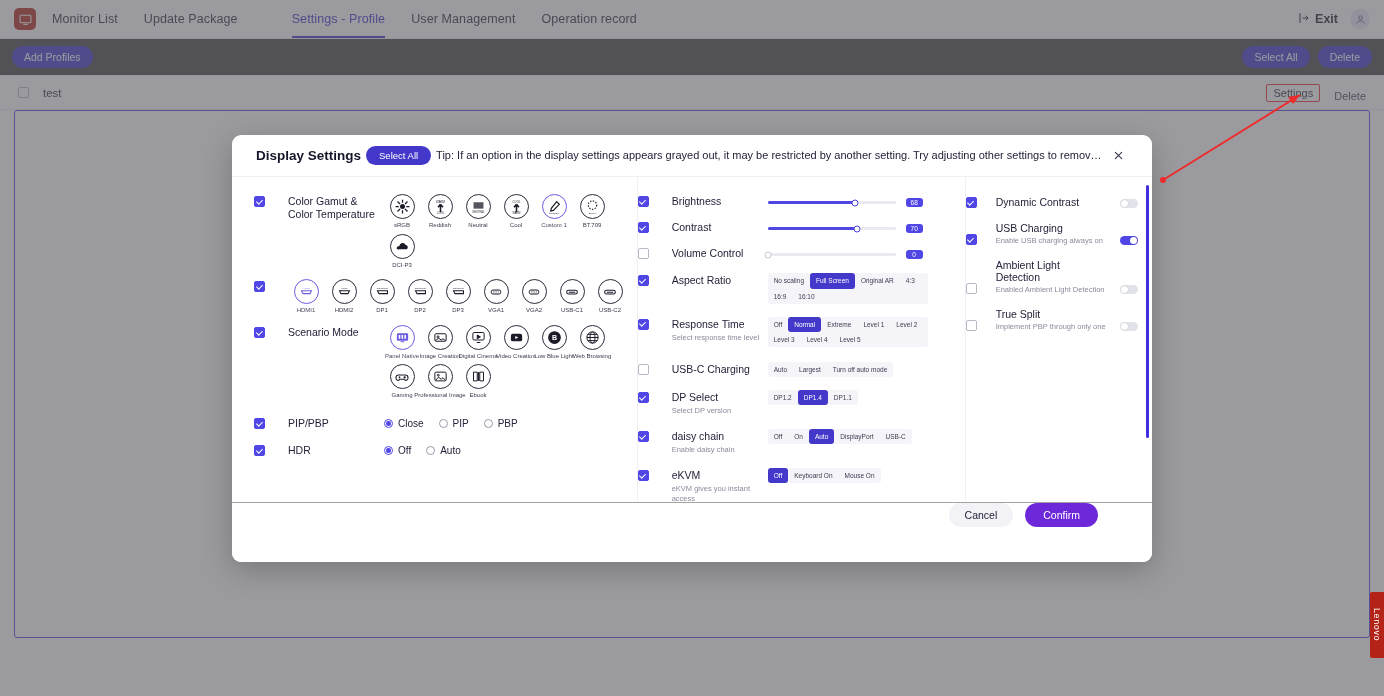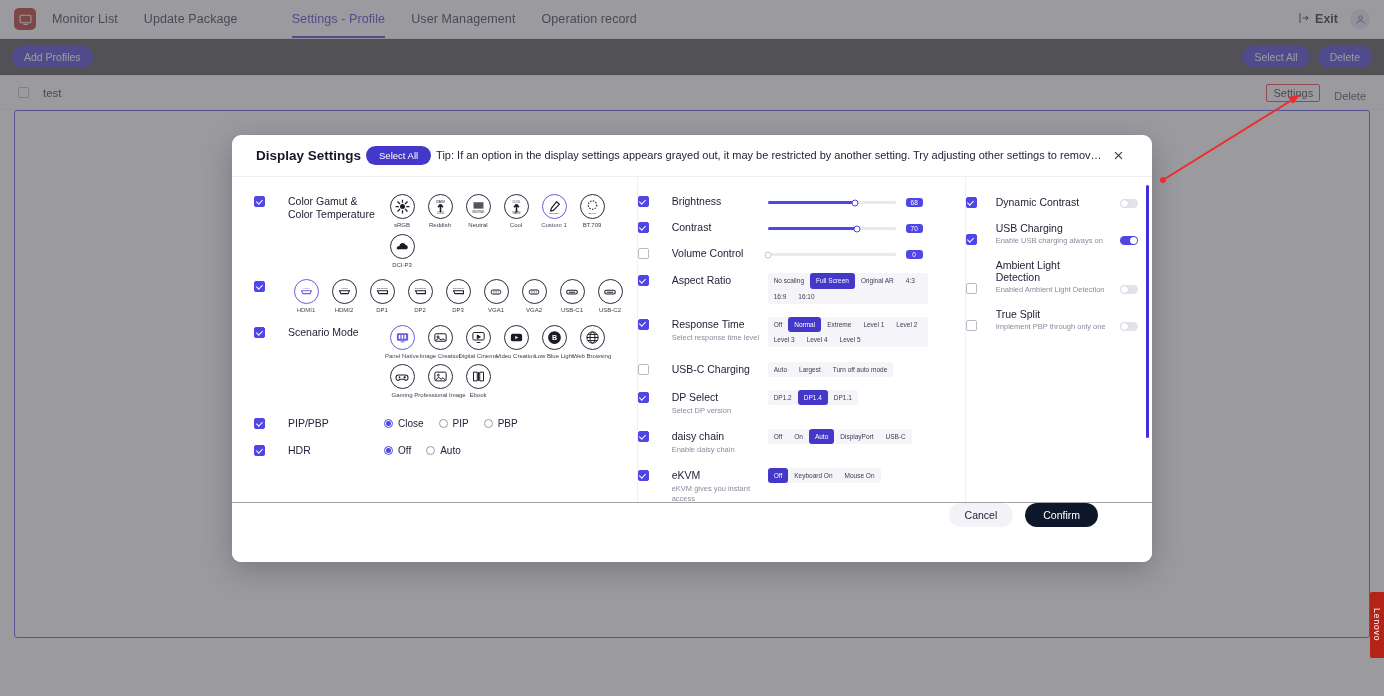--- a/index.html
+++ b/index.html
@@ -202,21 +202,21 @@
 
   .modal-foot {
     height:60px; flex:0 0 auto; display:flex; align-items:flex-start; justify-content:flex-end;
     gap:12px; padding-right:54px; border-top:1px solid #a3a3a3; background:#fff;
   }
   .btn-cancel {
     background:#f2f2f7; color:#23233a; border:none; border-radius:13px; font-size:10.5px;
     padding:6px 16px; cursor:pointer; font-family:inherit;
   }
   .btn-confirm {
-    background:#0f172a; color:#fff; border:none; border-radius:13px; font-size:10.5px;
+    background:#6d28d9; color:#fff; border:none; border-radius:13px; font-size:10.5px;
     padding:6px 18px; cursor:pointer; font-family:inherit;
   }
   .sec-spacer { height:6px; }
 </style>
 </head>
 <body>
 
 <div id="page">
 
   <div class="topbar">

